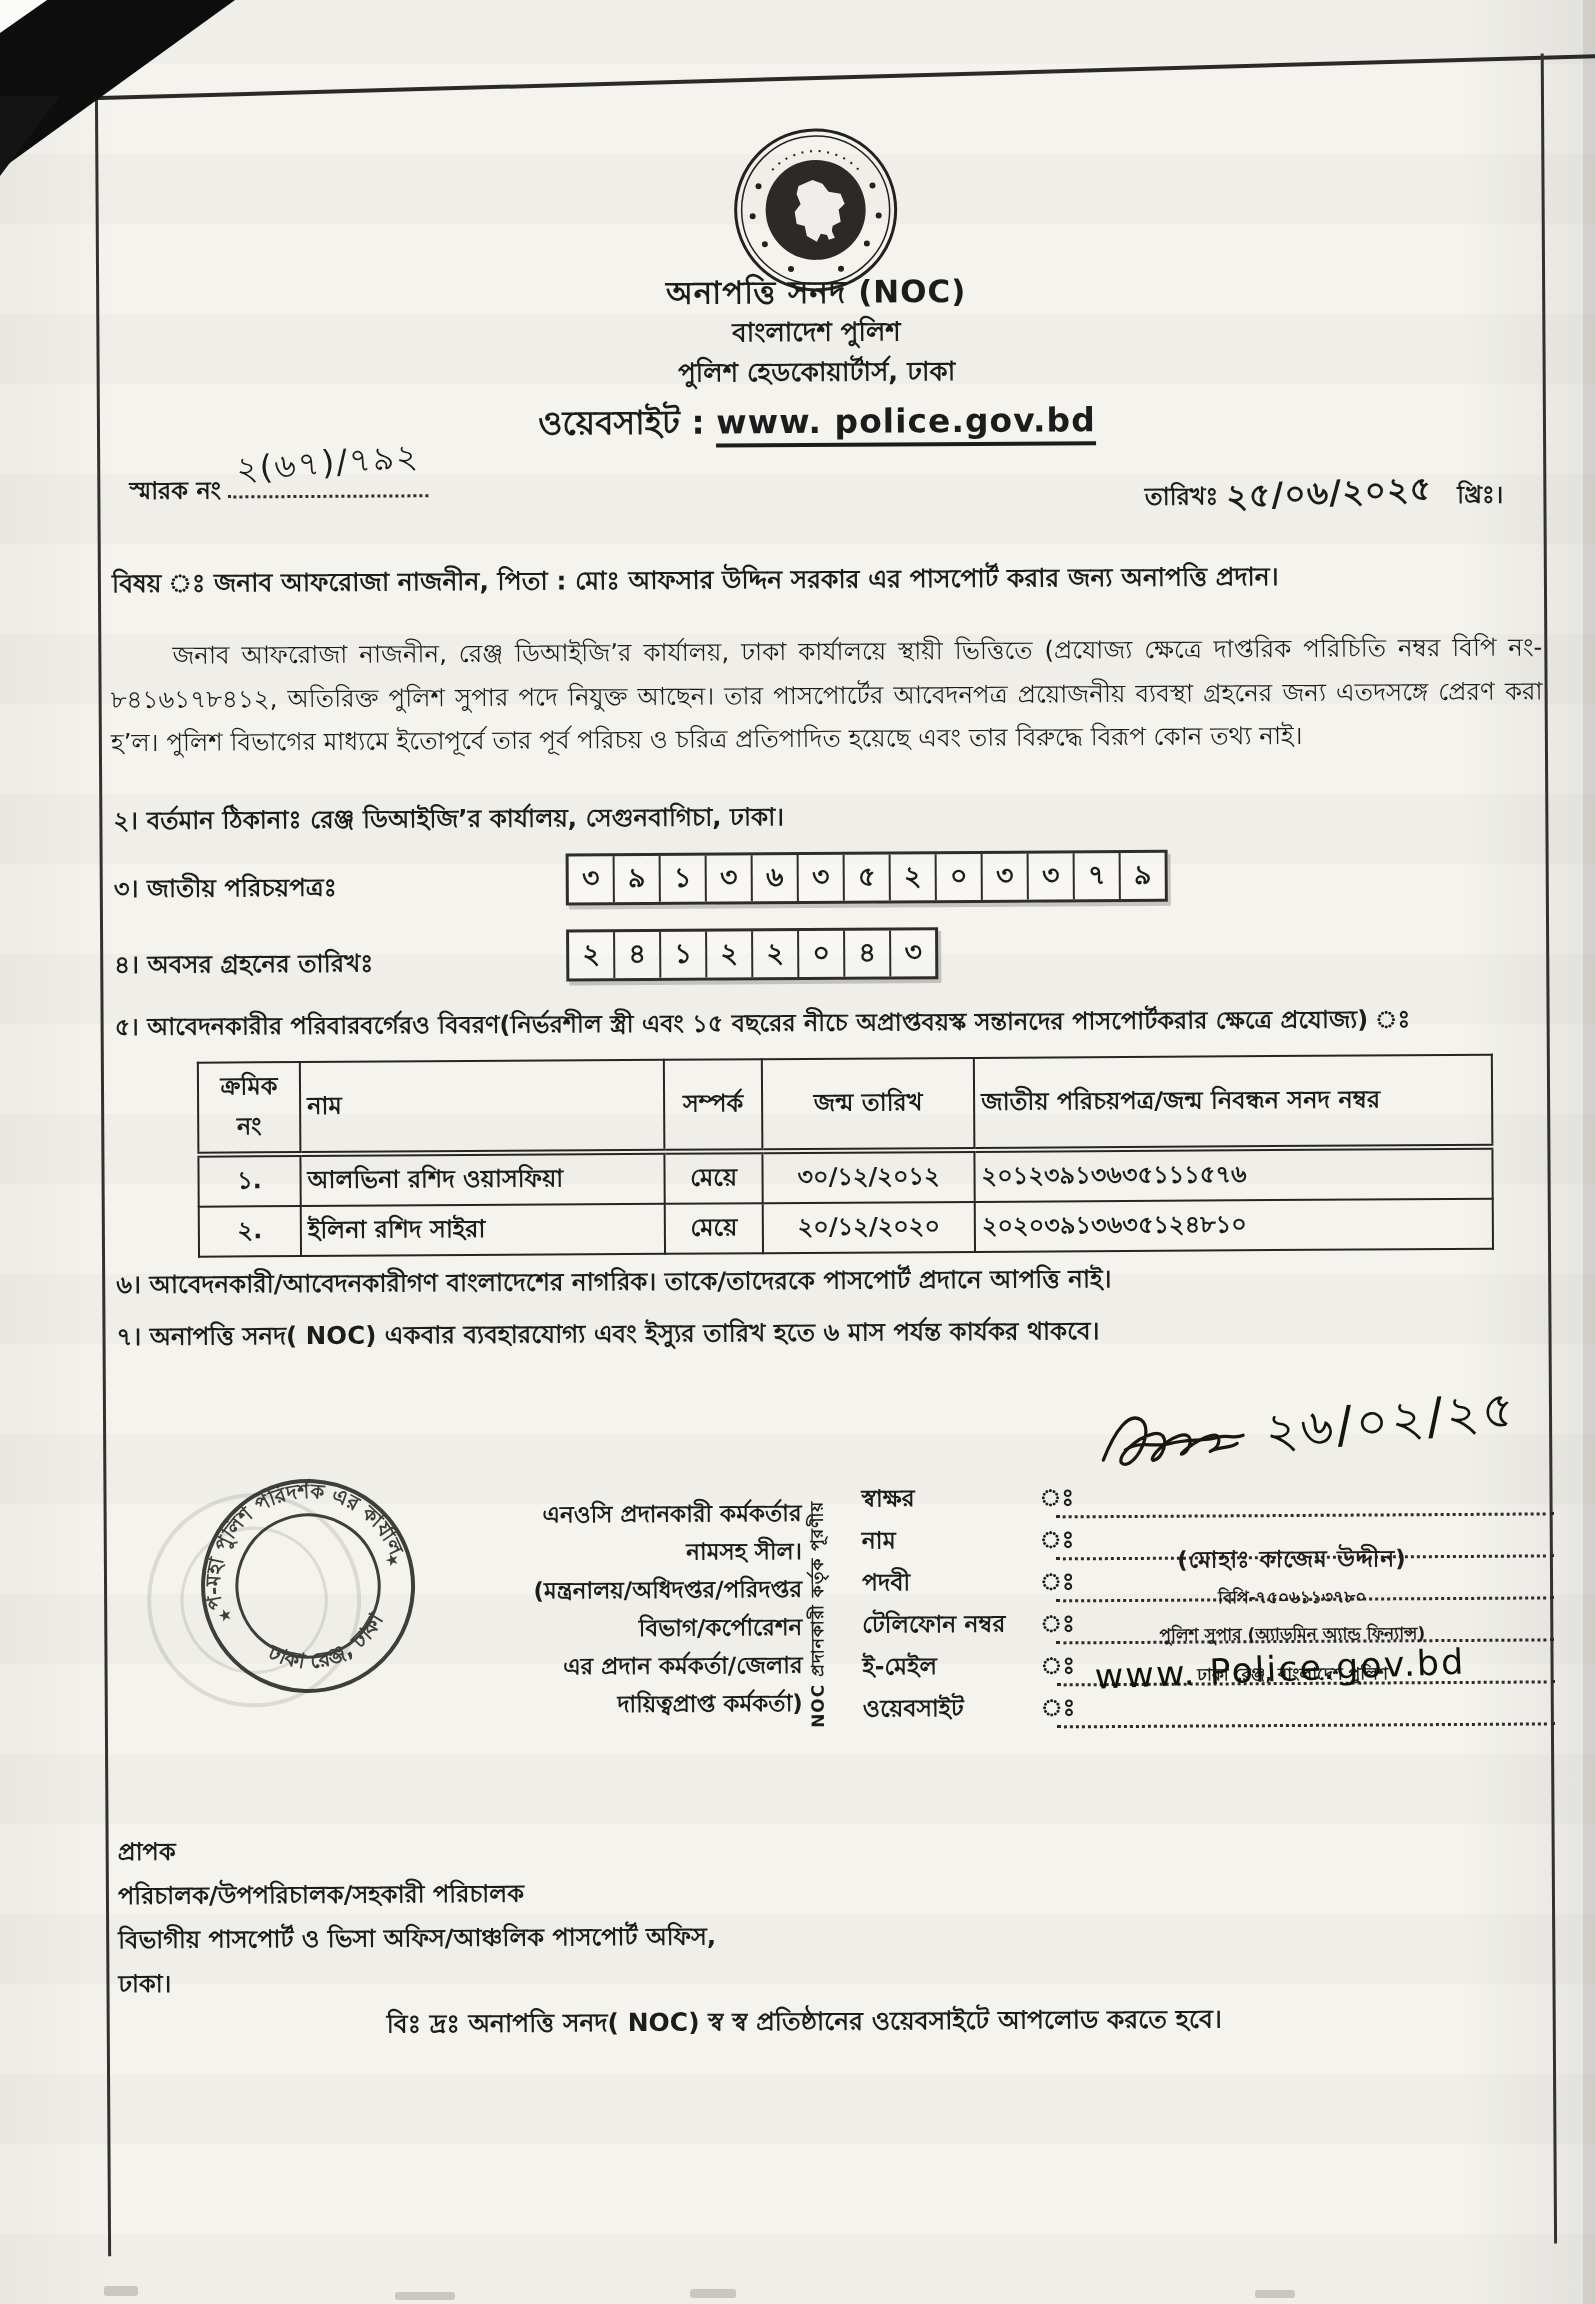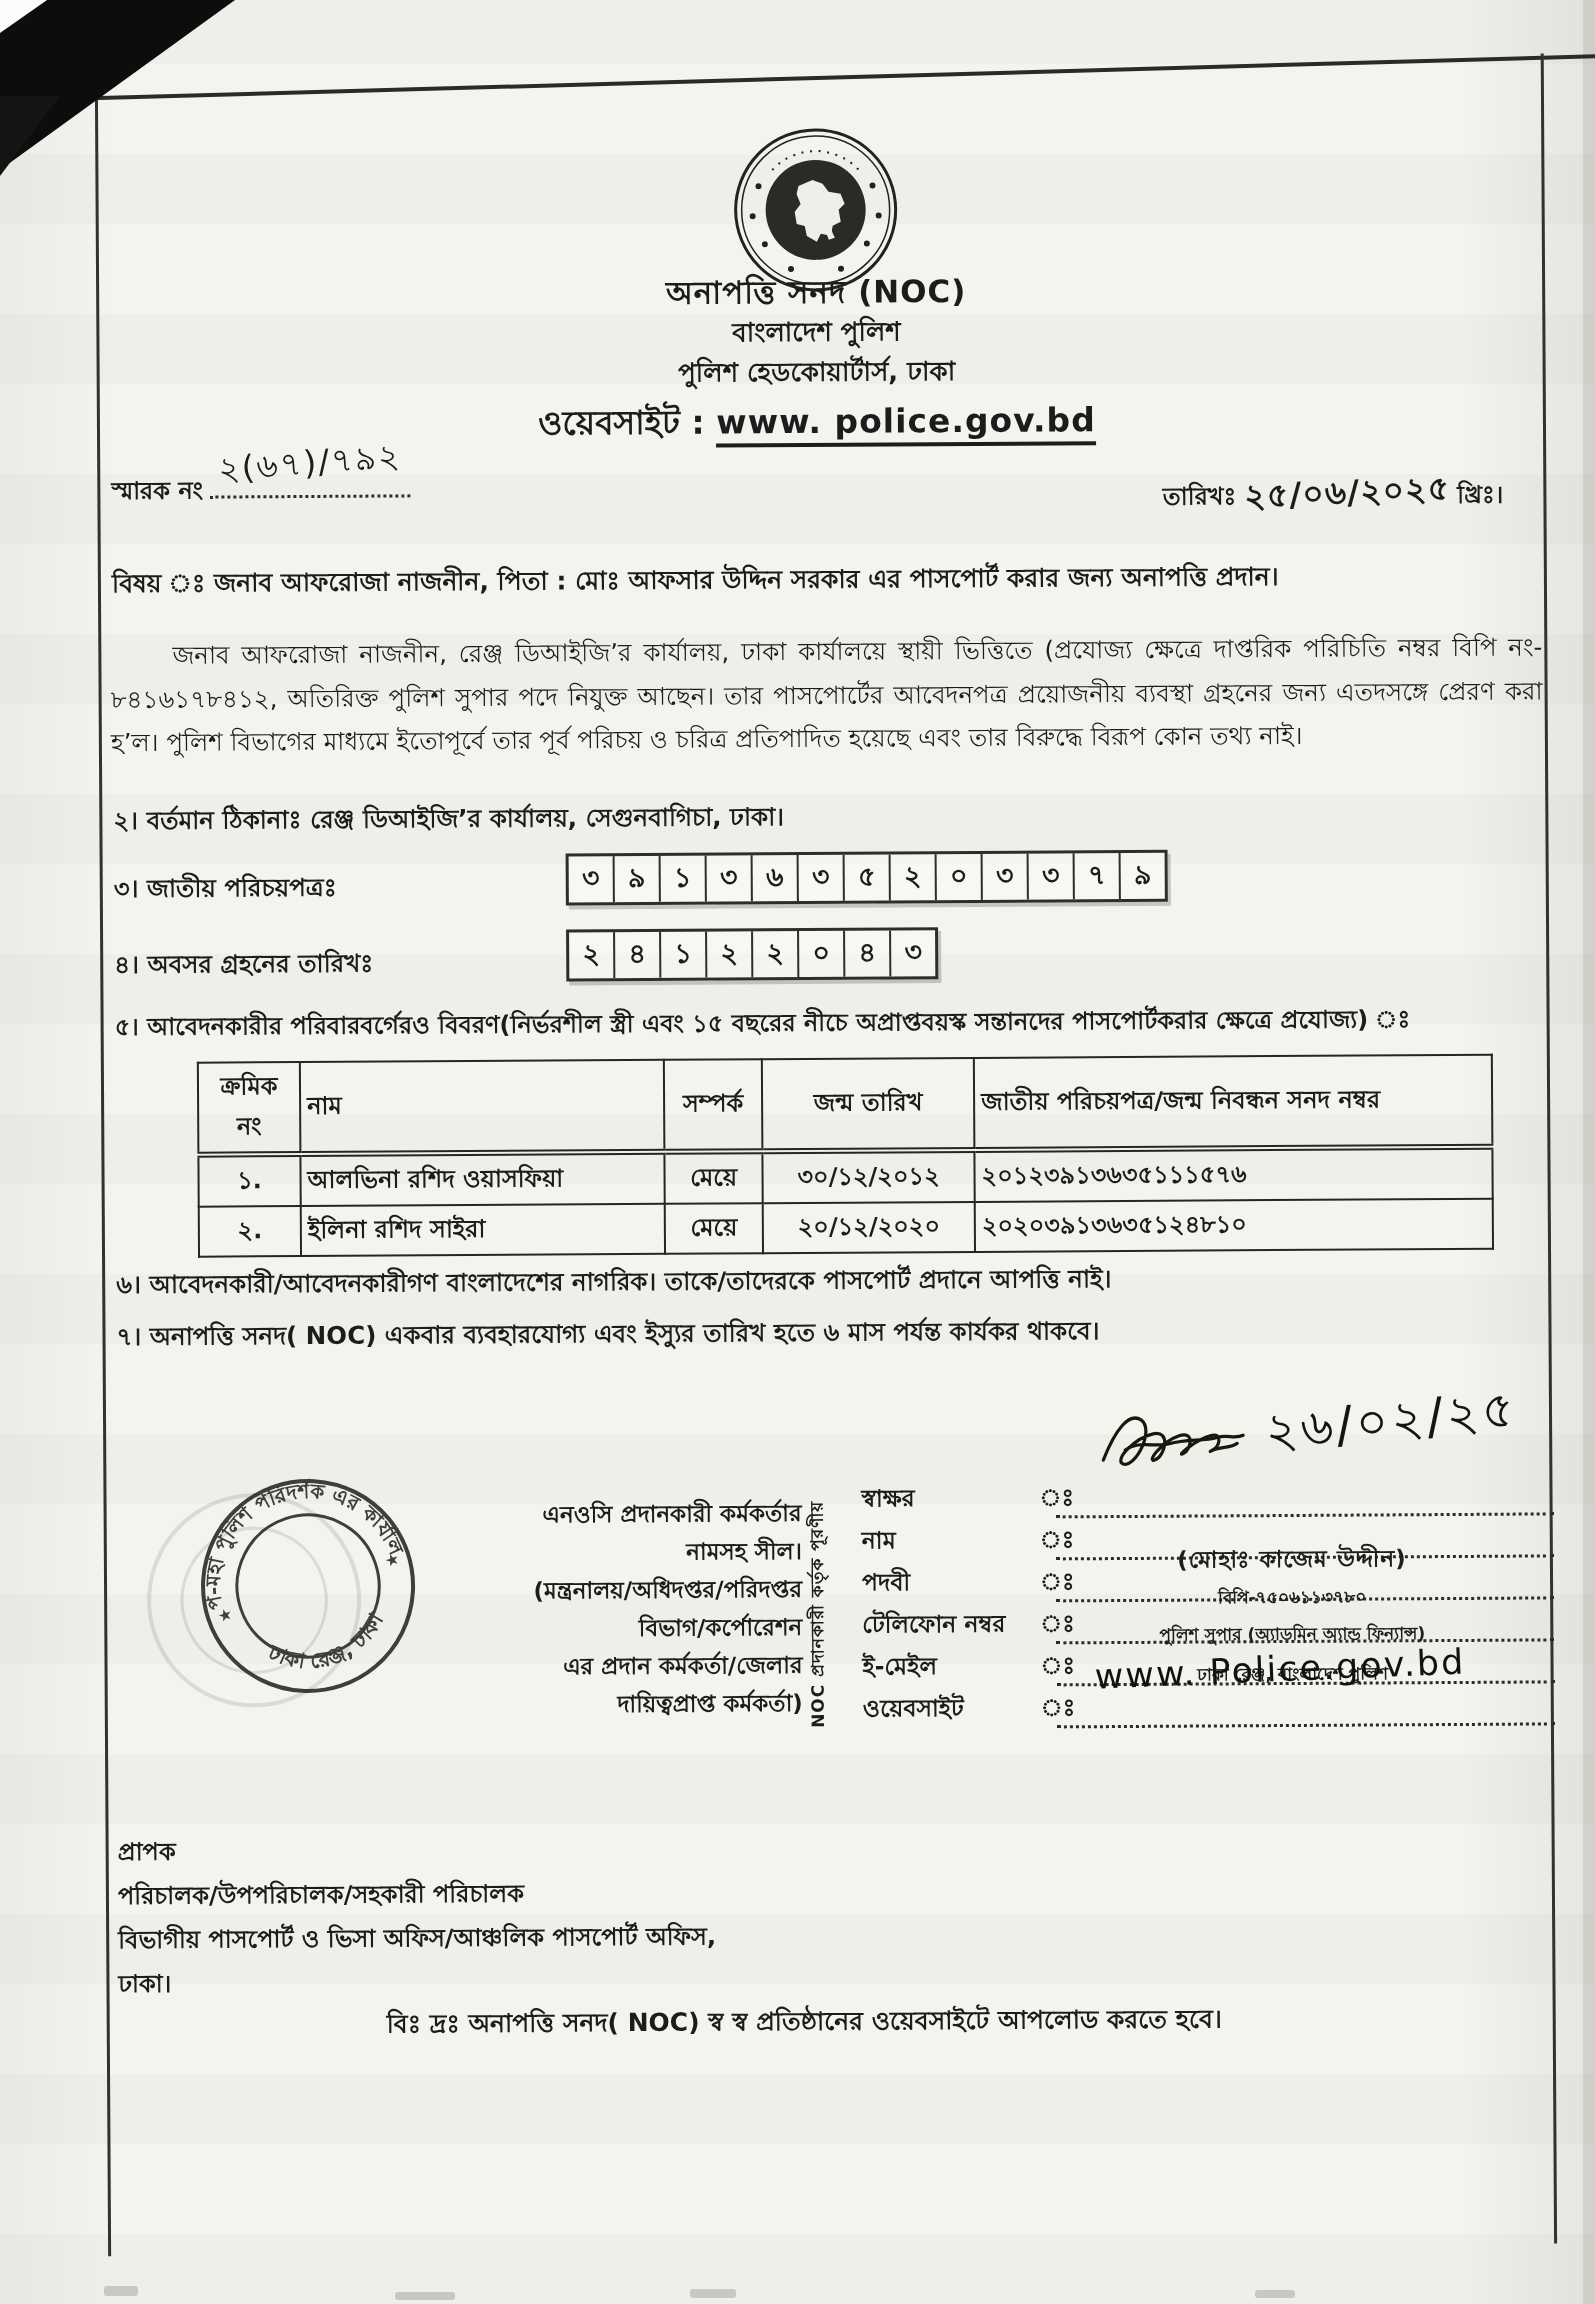--- a/index.html
+++ b/index.html
@@ -38,21 +38,21 @@
   .logo{position:absolute; left:735px; top:124px;}
   .hdr{position:absolute; left:320px; width:1000px; text-align:center;}
   .hdr-title{top:268px; font-size:31px; letter-spacing:1px;}
   .hdr-org{top:312px; font-size:26px;}
   .hdr-office{top:352px; font-size:26px;}
   .hdr-web{top:396px; font-size:33px;}
   .hdr-web .url{border-bottom:4px solid #1c1c1c; padding-bottom:2px; letter-spacing:1px;}
 
   
   .memo-row{position:absolute; left:114px; top:468px; width:1420px; font-size:24px;}
-  .memo-label{font-weight:bold;}
+  .memo-label{font-weight:bold;margin-left:18px;}
   .dotline{display:inline-block; width:200px; border-bottom:3px dotted #2e2d2b; height:24px; vertical-align:baseline; position:relative;}
   .memo-hand{position:absolute; left:8px; top:-34px; font-size:33px; font-weight:normal; transform:rotate(-4deg); letter-spacing:2px; white-space:nowrap;}
   .date-wrap{position:absolute; right:28px; top:2px; white-space:nowrap;}
   .date-hand{font-size:33px; display:inline-block; transform:rotate(-2deg); letter-spacing:1px; font-weight:bold;}
 
   .subject{position:absolute; left:114px; top:560px; width:1428px; font-size:25px;}
 
   .body-par{position:absolute; left:112px; top:630px; width:1432px; font-size:24.5px;
     line-height:1.78; text-align:justify; text-indent:62px; font-weight:500;}
 

